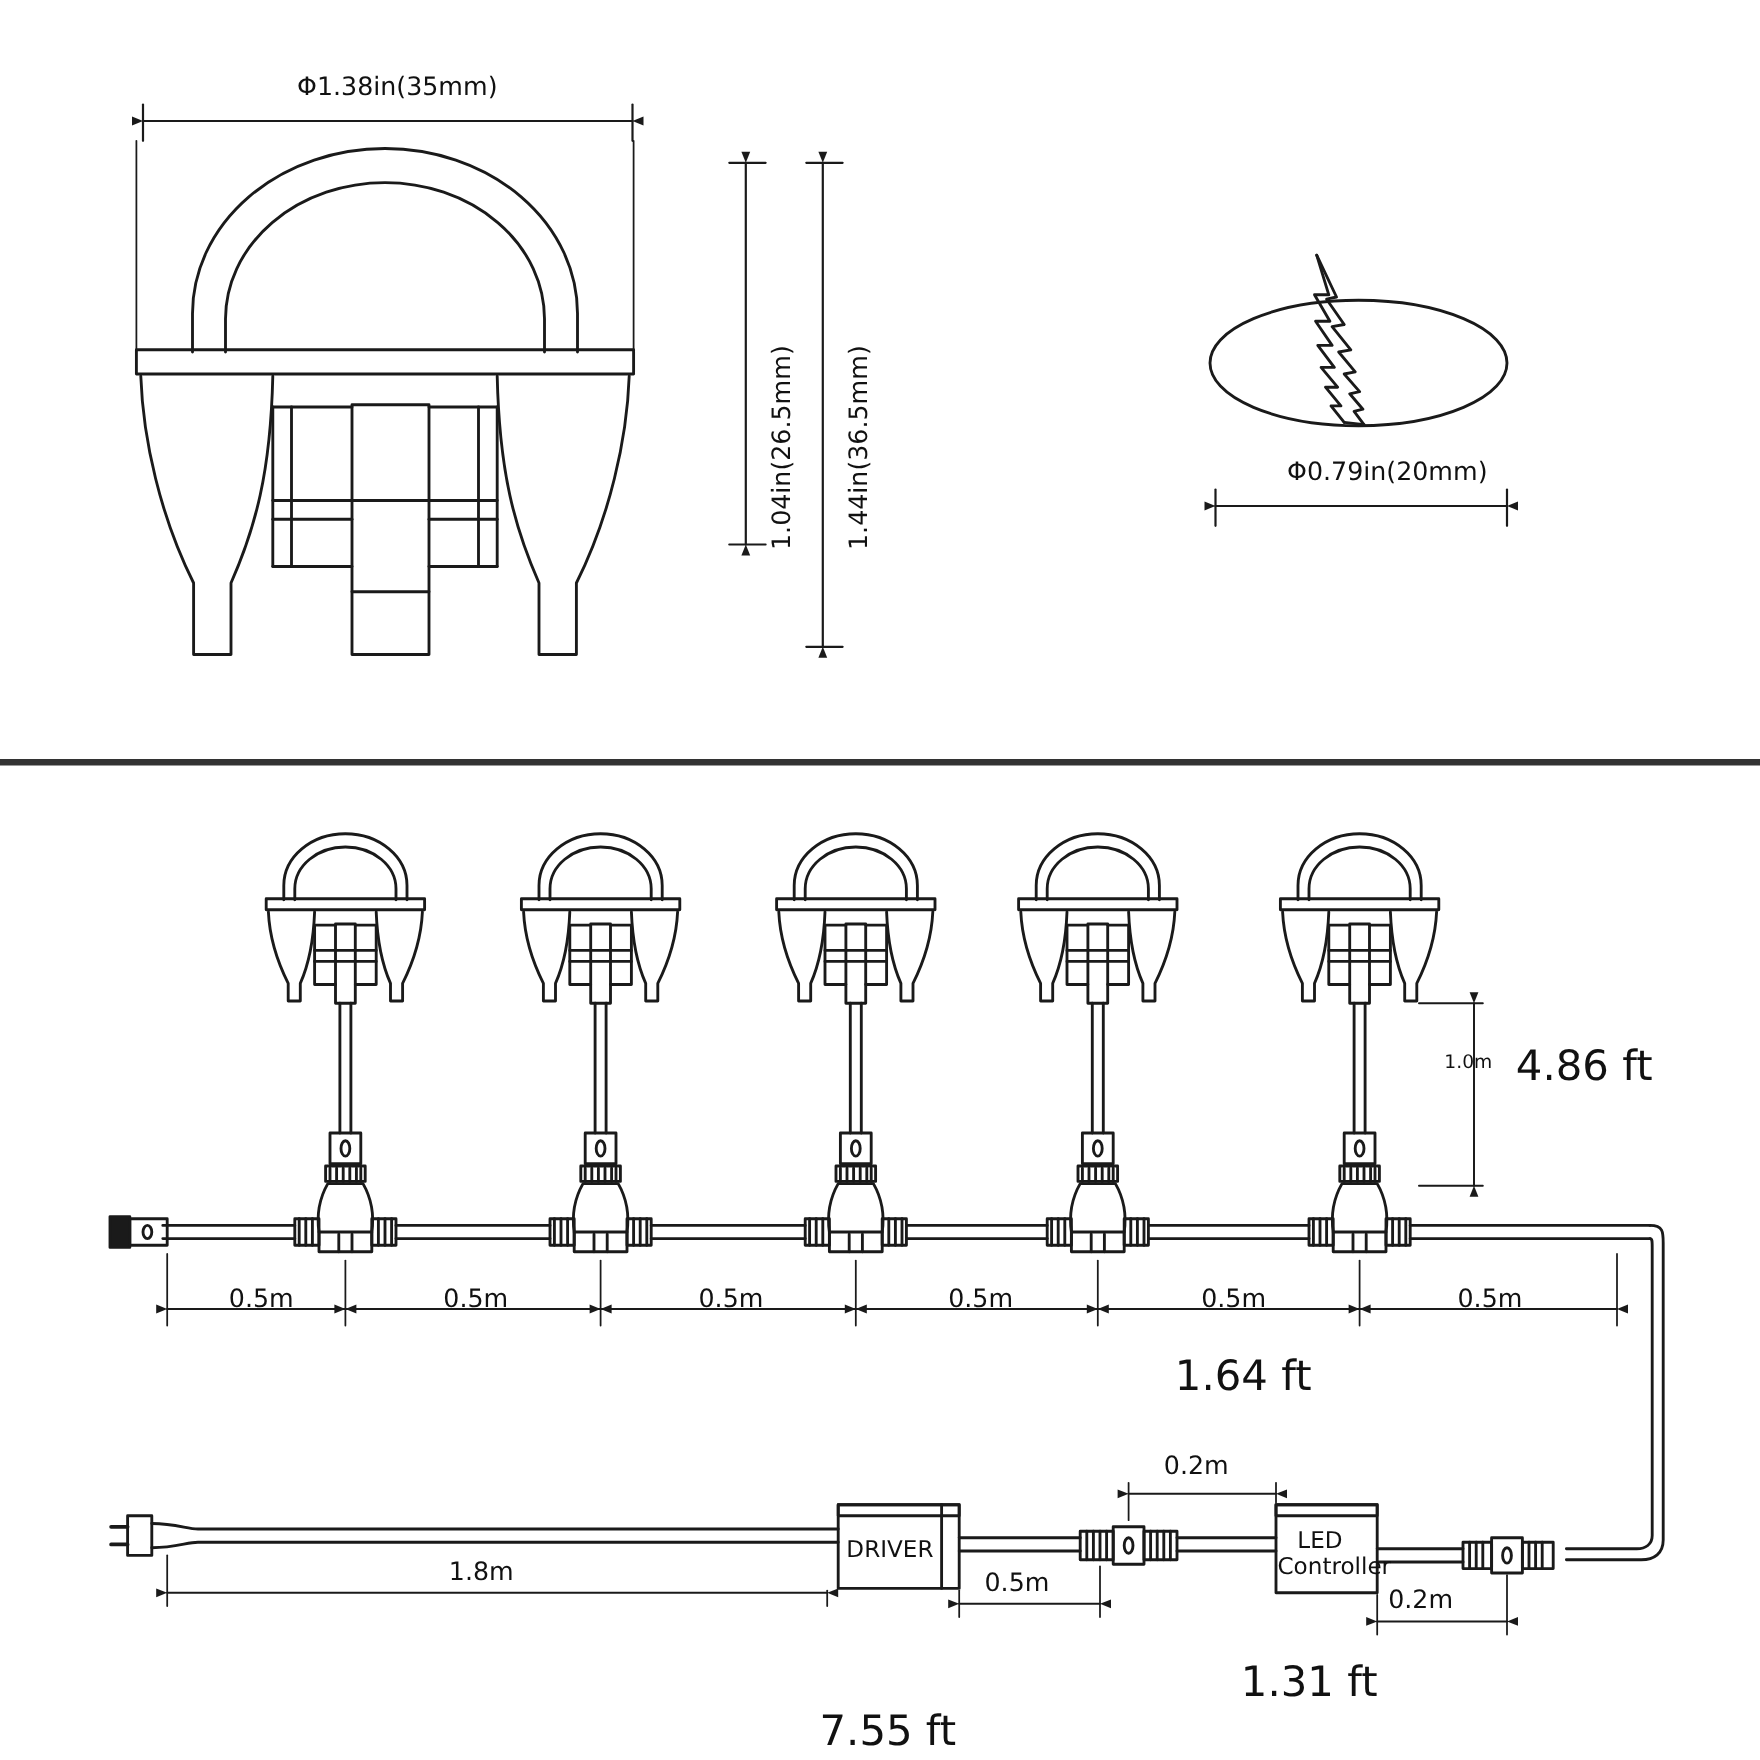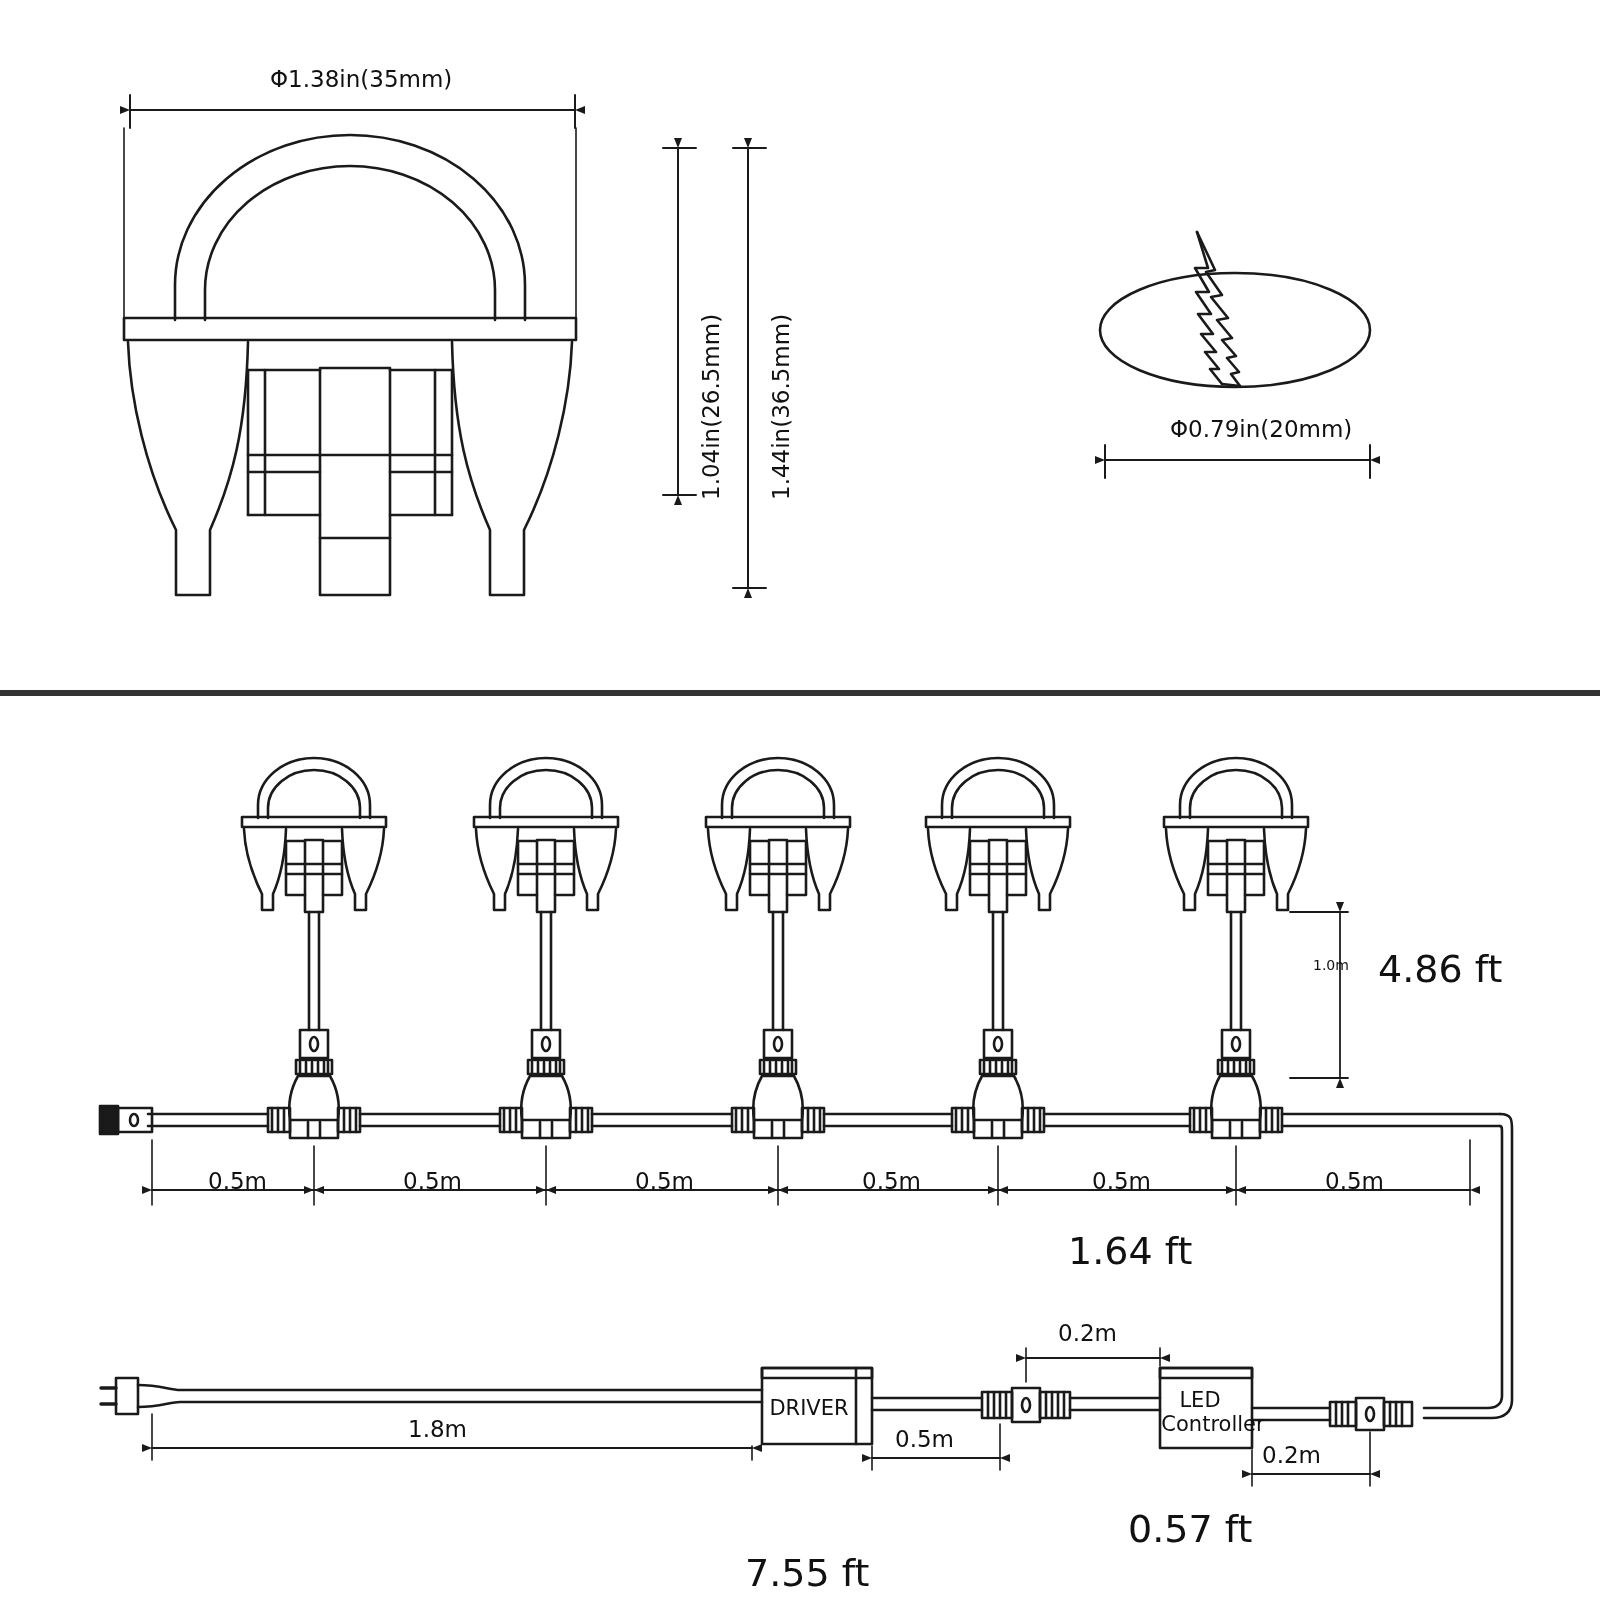--- a/index.html
+++ b/index.html
@@ -33,21 +33,21 @@
     white-space: nowrap;
     line-height: 1;
   }
   .lbl-dim {
     font-size: 23px;
   }
   .lbl-big {
     font-size: 38px;
   }
   .lbl-mid {
-    font-size: 14px;
+    font-size: 17px;
   }
   .rot-90 {
     transform: rotate(-90deg);
     transform-origin: left top;
   }
   .box-text {
     position: absolute;
     font-size: 21px;
     text-align: center;
     line-height: 1.15;
@@ -383,15 +383,15 @@
   <div class="lbl lbl-dim" style="left:408px; top:1418px;">1.8m</div>
 
   <div class="lbl lbl-dim" style="left:895px; top:1428px;">0.5m</div>
 
   <div class="lbl lbl-dim" style="left:1058px; top:1322px;">0.2m</div>
 
   <div class="lbl lbl-dim" style="left:1262px; top:1444px;">0.2m</div>
 
   <div class="lbl lbl-big" style="left:745px; top:1554px;">7.55 ft</div>
 
-  <div class="lbl lbl-big" style="left:1128px; top:1510px;">0.57 ft</div>
+  <div class="lbl lbl-big" style="left:1128px; top:1510px;">1.31 ft</div>
 
 </div>
 
 </body></html>

